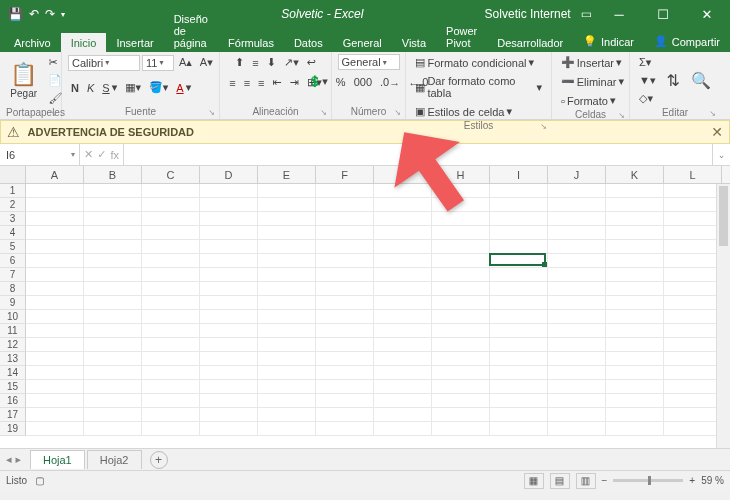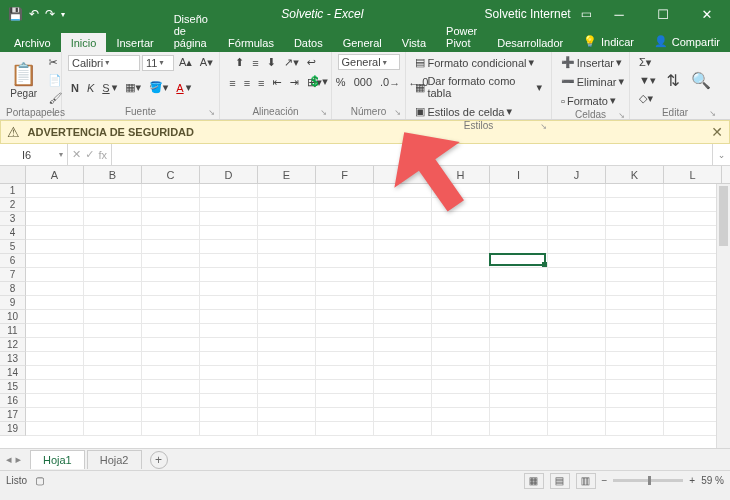--- a/index.html
+++ b/index.html
@@ -30,21 +30,21 @@
 .combo .arr { font-size: 8px; color: #666; }
 .stack { display:flex; flex-direction:column; gap:1px; }
 .row { display:flex; align-items:center; gap:2px; }
 
 .warnbar { height: 24px; background: #fff7d6; border: 1px solid #e6dc9a; display: flex; align-items: center; padding: 0 6px; gap: 8px; font-size: 11px; color: #5b5430; }
 .warnbar .title { font-weight: 600; }
 .warnbar button { font-size: 11px; padding: 2px 8px; border: 1px solid #b9b184; background: #fcfcfc; cursor: pointer; }
 .warnbar .close { margin-left: auto; cursor: pointer; font-size: 14px; color: #7a734a; }
 
 .fxbar { height: 22px; background: #fff; border-bottom: 1px solid #d6d6d6; display: flex; align-items: stretch; }
-.namebox { width: 68px; border-right: 1px solid #d6d6d6; display:flex; align-items:center; padding-left: 22px; font-size: 11px; color:#444; background:#fff; }
+.namebox { width: 80px; border-right: 1px solid #d6d6d6; display:flex; align-items:center; padding-left: 6px; font-size: 11px; color:#444; background:#fff; }
 .namebox .arr { margin-left:auto; margin-right:4px; font-size:8px; color:#888; }
 .fxbtns { display:flex; align-items:center; padding: 0 4px; gap:4px; color:#aaa; border-right:1px solid #d6d6d6; }
 .fxinput { flex:1; padding-left:6px; display:flex; align-items:center; font-size:11px; }
 .fxexpand { width:18px; border-left:1px solid #d6d6d6; display:flex;align-items:center;justify-content:center;color:#888; font-size:9px; }
 
 .grid-wrap { position: relative; height: 282px; background:#fff; display:flex; flex-direction:column; }
 .colhdr { display:flex; height:18px; background:#f5f5f5; border-bottom:1px solid #d0d0d0; }
 .corner { width:26px; border-right:1px solid #d0d0d0; background:#f0f0f0; }
 .colcell { width:58px; border-right:1px solid #d0d0d0; text-align:center; font-size:11px; color:#555; line-height:18px; }
 .rows { flex:1; overflow:hidden; }

